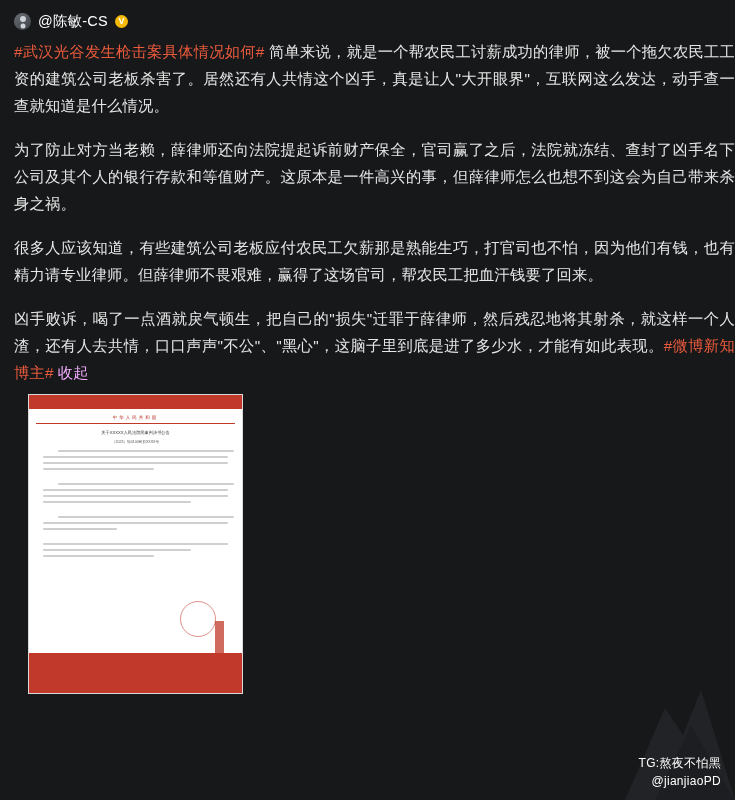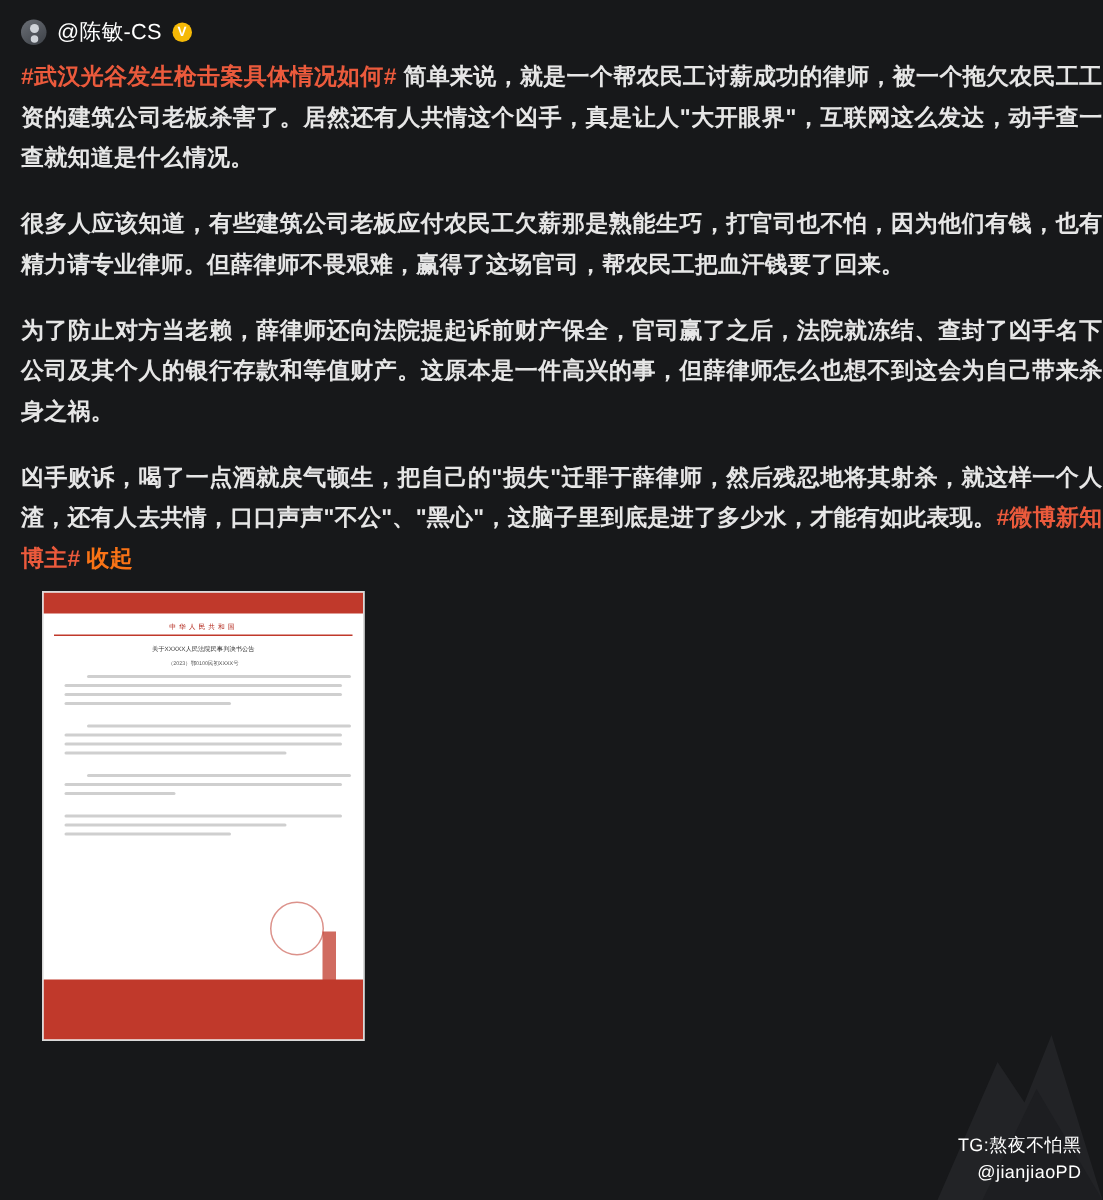--- a/index.html
+++ b/index.html
@@ -69,32 +69,31 @@
     flex: none;
     font-weight: bold;
   }
 
   
   .body {
     font-size: 15.3px;
     line-height: 27px;
     color: #e6e6e6;
     letter-spacing: .2px;
-    font-weight: bold;
   }
   .para {
     margin: 0 0 17px 0;
     text-align: justify;
   }
   .para:last-child { margin-bottom: 8px; }
   .topic {
     color: #eb5a3c;
   }
   .collapse {
-    color: #f97316;
+    color: #f0abfc;
     margin-left: 4px;
   }
 
   
   .attachment {
     width: 215px;
     height: 300px;
     margin: 6px 0 0 14px;
     background: #ffffff;
     border: 1px solid #d9d9d9;
@@ -207,23 +206,23 @@
     <div class="verified">V</div>
   </div>
 
   <div class="body">
 
     <p class="para">
       <span class="topic">#武汉光谷发生枪击案具体情况如何#</span><span> 简单来说，就是一个帮农民工讨薪成功的律师，被一个拖欠农民工工资的建筑公司老板杀害了。居然还有人共情这个凶手，真是让人"大开眼界"，互联网这么发达，动手查一查就知道是什么情况。</span>
     </p>
 
 
+    <p class="para">为了防止对方当老赖，薛律师还向法院提起诉前财产保全，官司赢了之后，法院就冻结、查封了凶手名下公司及其个人的银行存款和等值财产。这原本是一件高兴的事，但薛律师怎么也想不到这会为自己带来杀身之祸。</p>
+
     <p class="para">很多人应该知道，有些建筑公司老板应付农民工欠薪那是熟能生巧，打官司也不怕，因为他们有钱，也有精力请专业律师。但薛律师不畏艰难，赢得了这场官司，帮农民工把血汗钱要了回来。</p>
-
-    <p class="para">为了防止对方当老赖，薛律师还向法院提起诉前财产保全，官司赢了之后，法院就冻结、查封了凶手名下公司及其个人的银行存款和等值财产。这原本是一件高兴的事，但薛律师怎么也想不到这会为自己带来杀身之祸。</p>
 
     <p class="para">
       <span>凶手败诉，喝了一点酒就戾气顿生，把自己的"损失"迁罪于薛律师，然后残忍地将其射杀，就这样一个人渣，还有人去共情，口口声声"不公"、"黑心"，这脑子里到底是进了多少水，才能有如此表现。</span><span class="topic">#微博新知博主#</span><span class="collapse">收起</span>
     </p>
 
   </div>
 
   <div class="attachment">
     <div class="doc-band"></div>
     <div class="doc-head">中华人民共和国</div>

